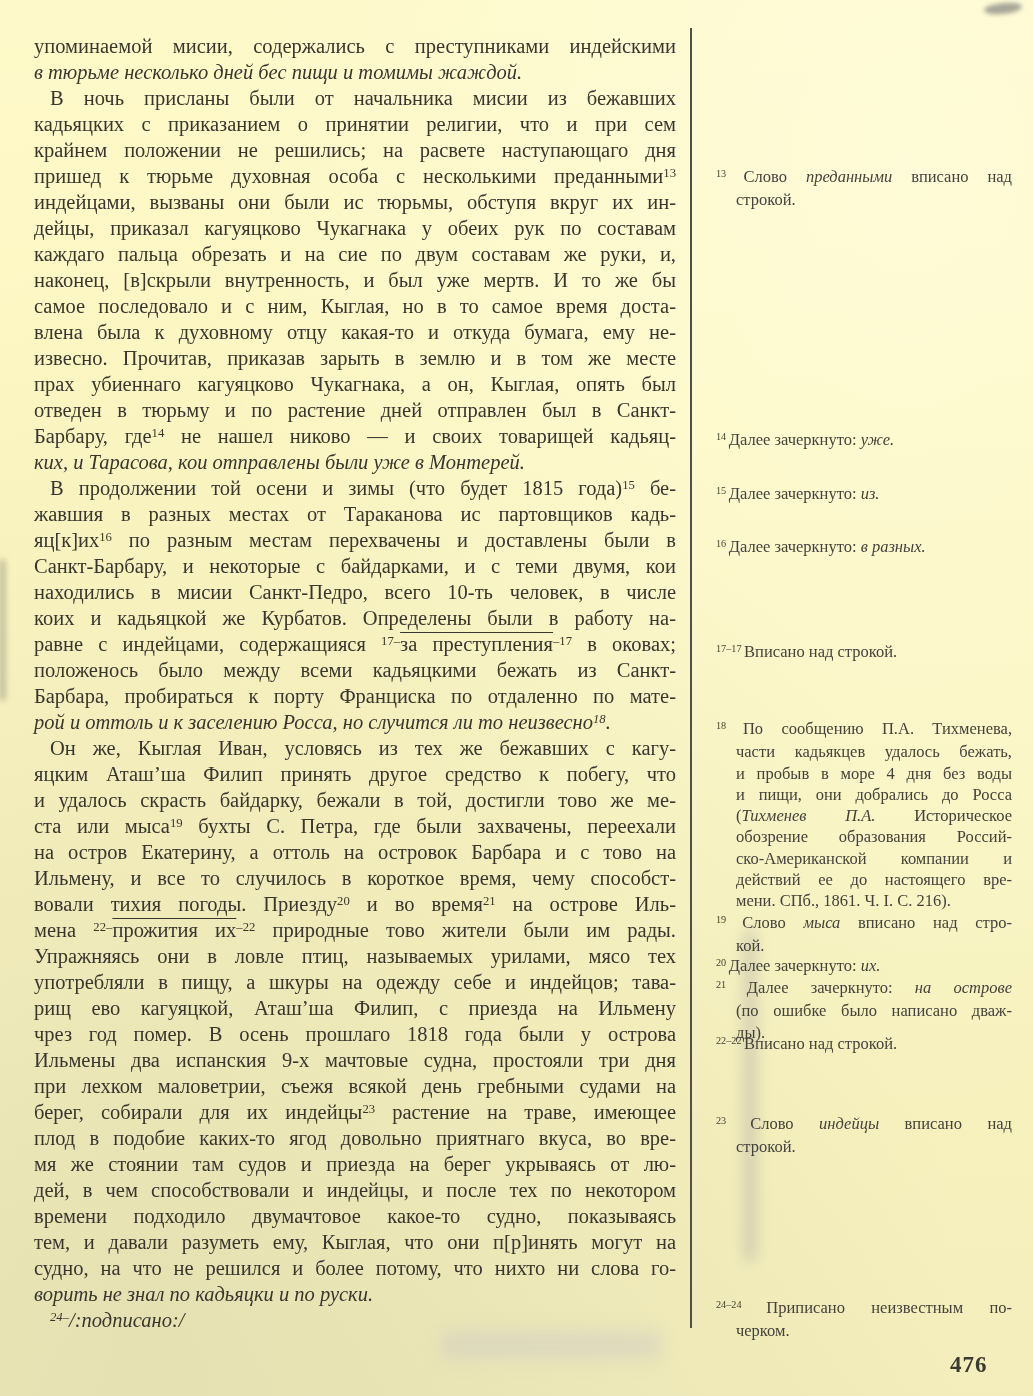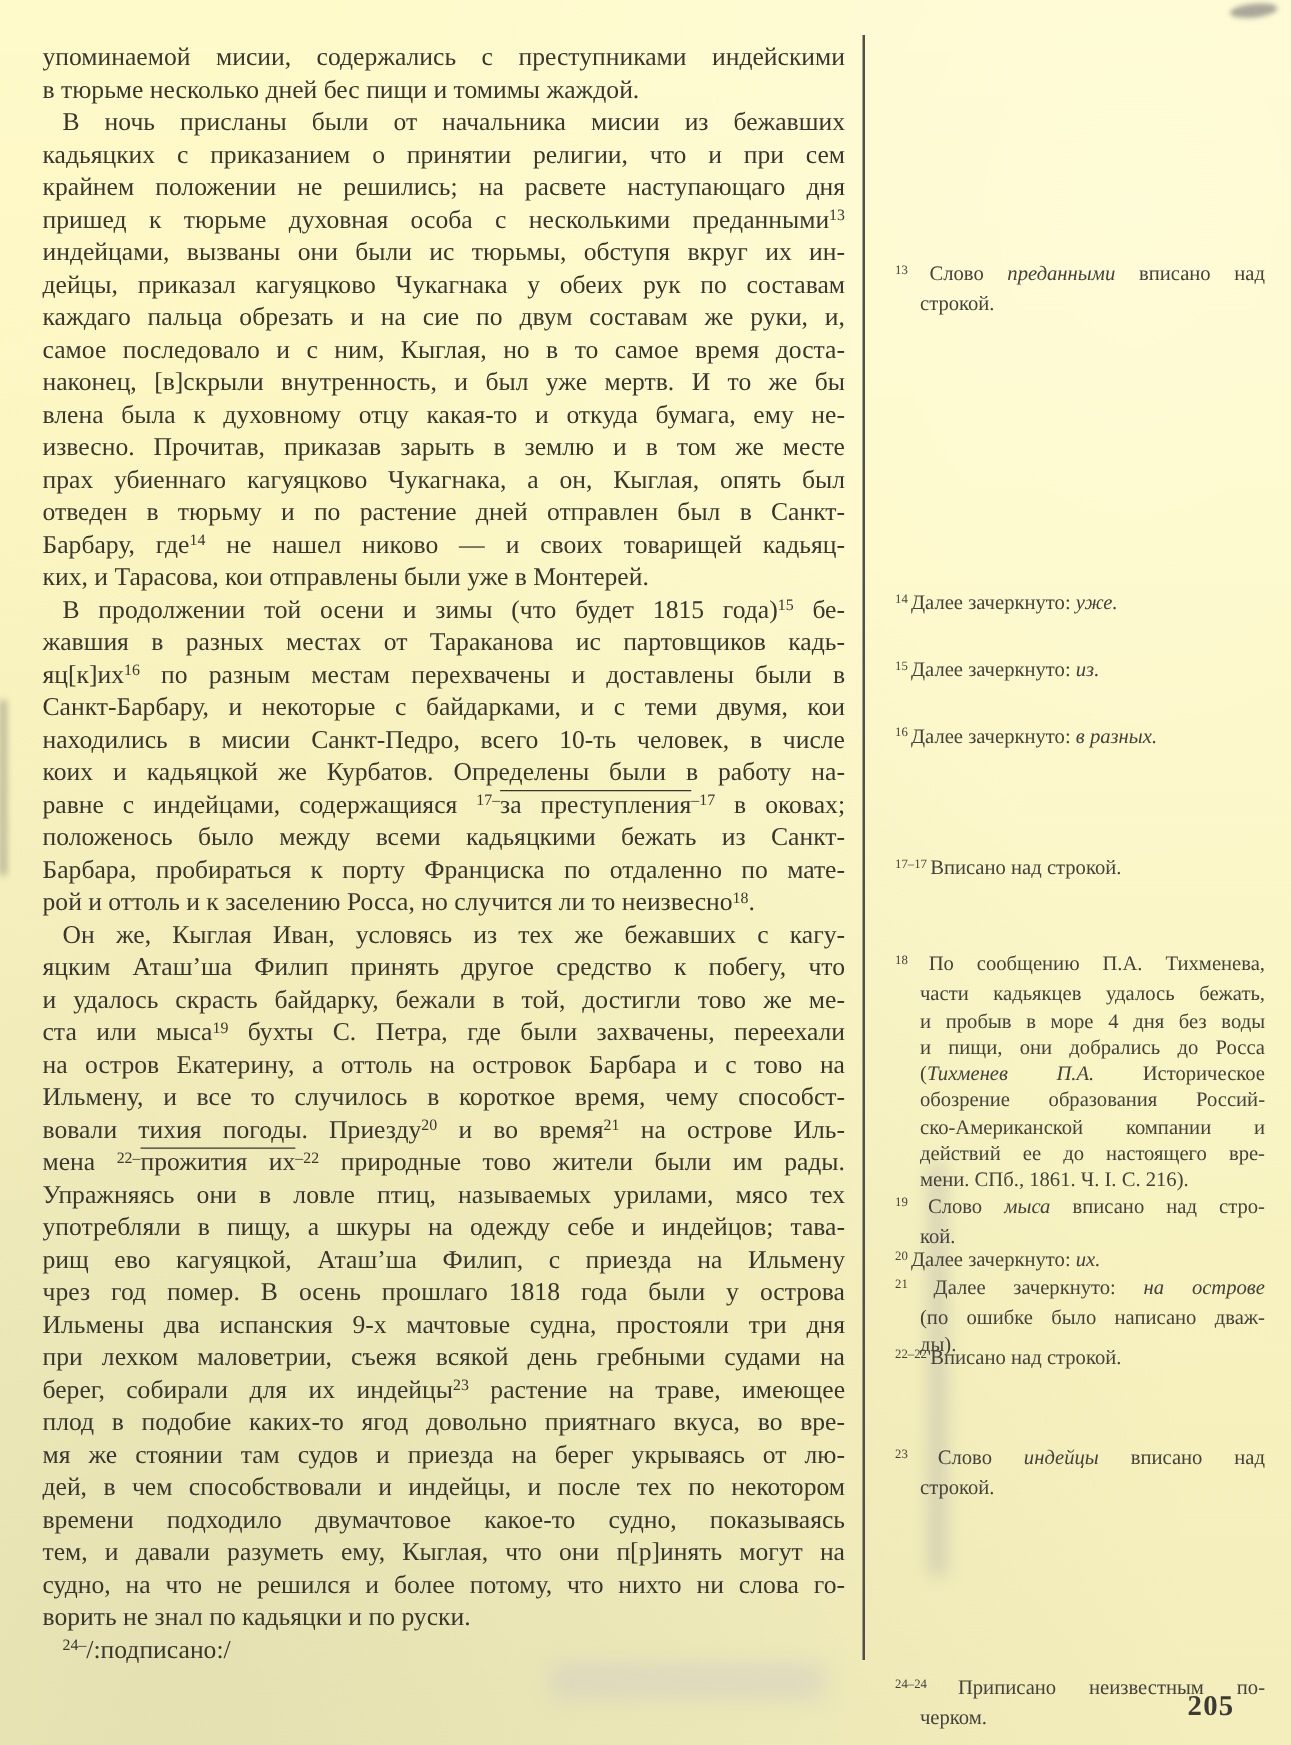--- a/index.html
+++ b/index.html
@@ -13,27 +13,27 @@
     background:
       radial-gradient(ellipse at 88% 12%, rgba(255,255,255,.30), transparent 55%),
       radial-gradient(ellipse at 15% 95%, rgba(110,105,95,.10), transparent 65%),
       linear-gradient(180deg, rgba(255,255,255,.10) 0%, rgba(0,0,0,0) 30%, rgba(90,85,75,.07) 100%);
   }
   .main-col{position:absolute;left:34px;top:33px;width:642px;color:#38362f;}
   .tline{
     height:26px;line-height:26px;font-size:20.5px;
     text-align:justify;text-align-last:justify;white-space:normal;
   }
-  .tline.last{text-align-last:left;}
+  .tline.last{text-align-last:left;font-style:italic;}
   .tline.ind{text-indent:16px;}
   .sup{font-size:0.62em;position:relative;top:-0.5em;}
   .ov{text-decoration:overline;text-decoration-thickness:1px;}
   .it{font-style:italic;}
   .fn-col{position:absolute;left:716px;top:0;width:296px;height:1396px;color:#44423c;}
-  .fnote{position:absolute;left:0;width:296px;margin-top:42px;}
+  .fnote{position:absolute;left:0;width:296px;}
   .fline{
     font-size:16.5px;line-height:21.3px;
     text-align:justify;text-align-last:justify;
   }
   .fline.last{text-align-last:left;}
   .fline.cont{padding-left:20px;}
   .rule{position:absolute;left:690px;top:28px;width:2px;height:1300px;background:#504f4a;}
   .pagenum{
     position:absolute;left:950px;top:1352px;
     font-size:23px;font-weight:bold;color:#3b3a35;letter-spacing:1px;
@@ -69,22 +69,22 @@
   <div class="main-col">
       <div class="tline"><span>упоминаемой мисии, содержались с преступниками индейскими</span></div>
       <div class="tline last"><span>в тюрьме несколько дней бес пищи и томимы жаждой.</span></div>
       <div class="tline ind"><span>В ночь присланы были от начальника мисии из бежавших</span></div>
       <div class="tline"><span>кадьяцких с приказанием о принятии религии, что и при сем</span></div>
       <div class="tline"><span>крайнем положении не решились; на расвете наступающаго дня</span></div>
       <div class="tline"><span>пришед к тюрьме духовная особа с несколькими преданными</span><span class="sup">13</span></div>
       <div class="tline"><span>индейцами, вызваны они были ис тюрьмы, обступя вкруг их ин-</span></div>
       <div class="tline"><span>дейцы, приказал кагуяцково Чукагнака у обеих рук по составам</span></div>
       <div class="tline"><span>каждаго пальца обрезать и на сие по двум составам же руки, и,</span></div>
+      <div class="tline"><span>наконец, [в]скрыли внутренность, и был уже мертв. И то же бы</span></div>
       <div class="tline"><span>самое последовало и с ним, Кыглая, но в то самое время доста-</span></div>
-      <div class="tline"><span>наконец, [в]скрыли внутренность, и был уже мертв. И то же бы</span></div>
       <div class="tline"><span>влена была к духовному отцу какая-то и откуда бумага, ему не-</span></div>
       <div class="tline"><span>извесно. Прочитав, приказав зарыть в землю и в том же месте</span></div>
       <div class="tline"><span>прах убиеннаго кагуяцково Чукагнака, а он, Кыглая, опять был</span></div>
       <div class="tline"><span>отведен в тюрьму и по растение дней отправлен был в Санкт-</span></div>
       <div class="tline"><span>Барбару, где</span><span class="sup">14</span><span> не нашел никово — и своих товарищей кадьяц-</span></div>
       <div class="tline last"><span>ких, и Тарасова, кои отправлены были уже в Монтерей.</span></div>
       <div class="tline ind"><span>В продолжении той осени и зимы (что будет 1815 года)</span><span class="sup">15</span><span> бе-</span></div>
       <div class="tline"><span>жавшия в разных местах от Тараканова ис партовщиков кадь-</span></div>
       <div class="tline"><span>яц[к]их</span><span class="sup">16</span><span> по разным местам перехвачены и доставлены были в</span></div>
       <div class="tline"><span>Санкт-Барбару, и некоторые с байдарками, и с теми двумя, кои</span></div>
@@ -165,14 +165,14 @@
       <div class="fnote" style="top: 1113px;">
         <div class="fline"><span class="sup">23 </span><span>Слово </span><span class="it">индейцы</span><span> вписано над</span></div>
         <div class="fline last cont"><span>строкой.</span></div>
       </div>
       <div class="fnote" style="top: 1297px;">
         <div class="fline"><span class="sup">24–24 </span><span>Приписано неизвестным по-</span></div>
         <div class="fline last cont"><span>черком.</span></div>
       </div>
     </div>
 
-  <div class="pagenum">205</div>
+  <div class="pagenum">476</div>
 </div>
 
 </body></html>

